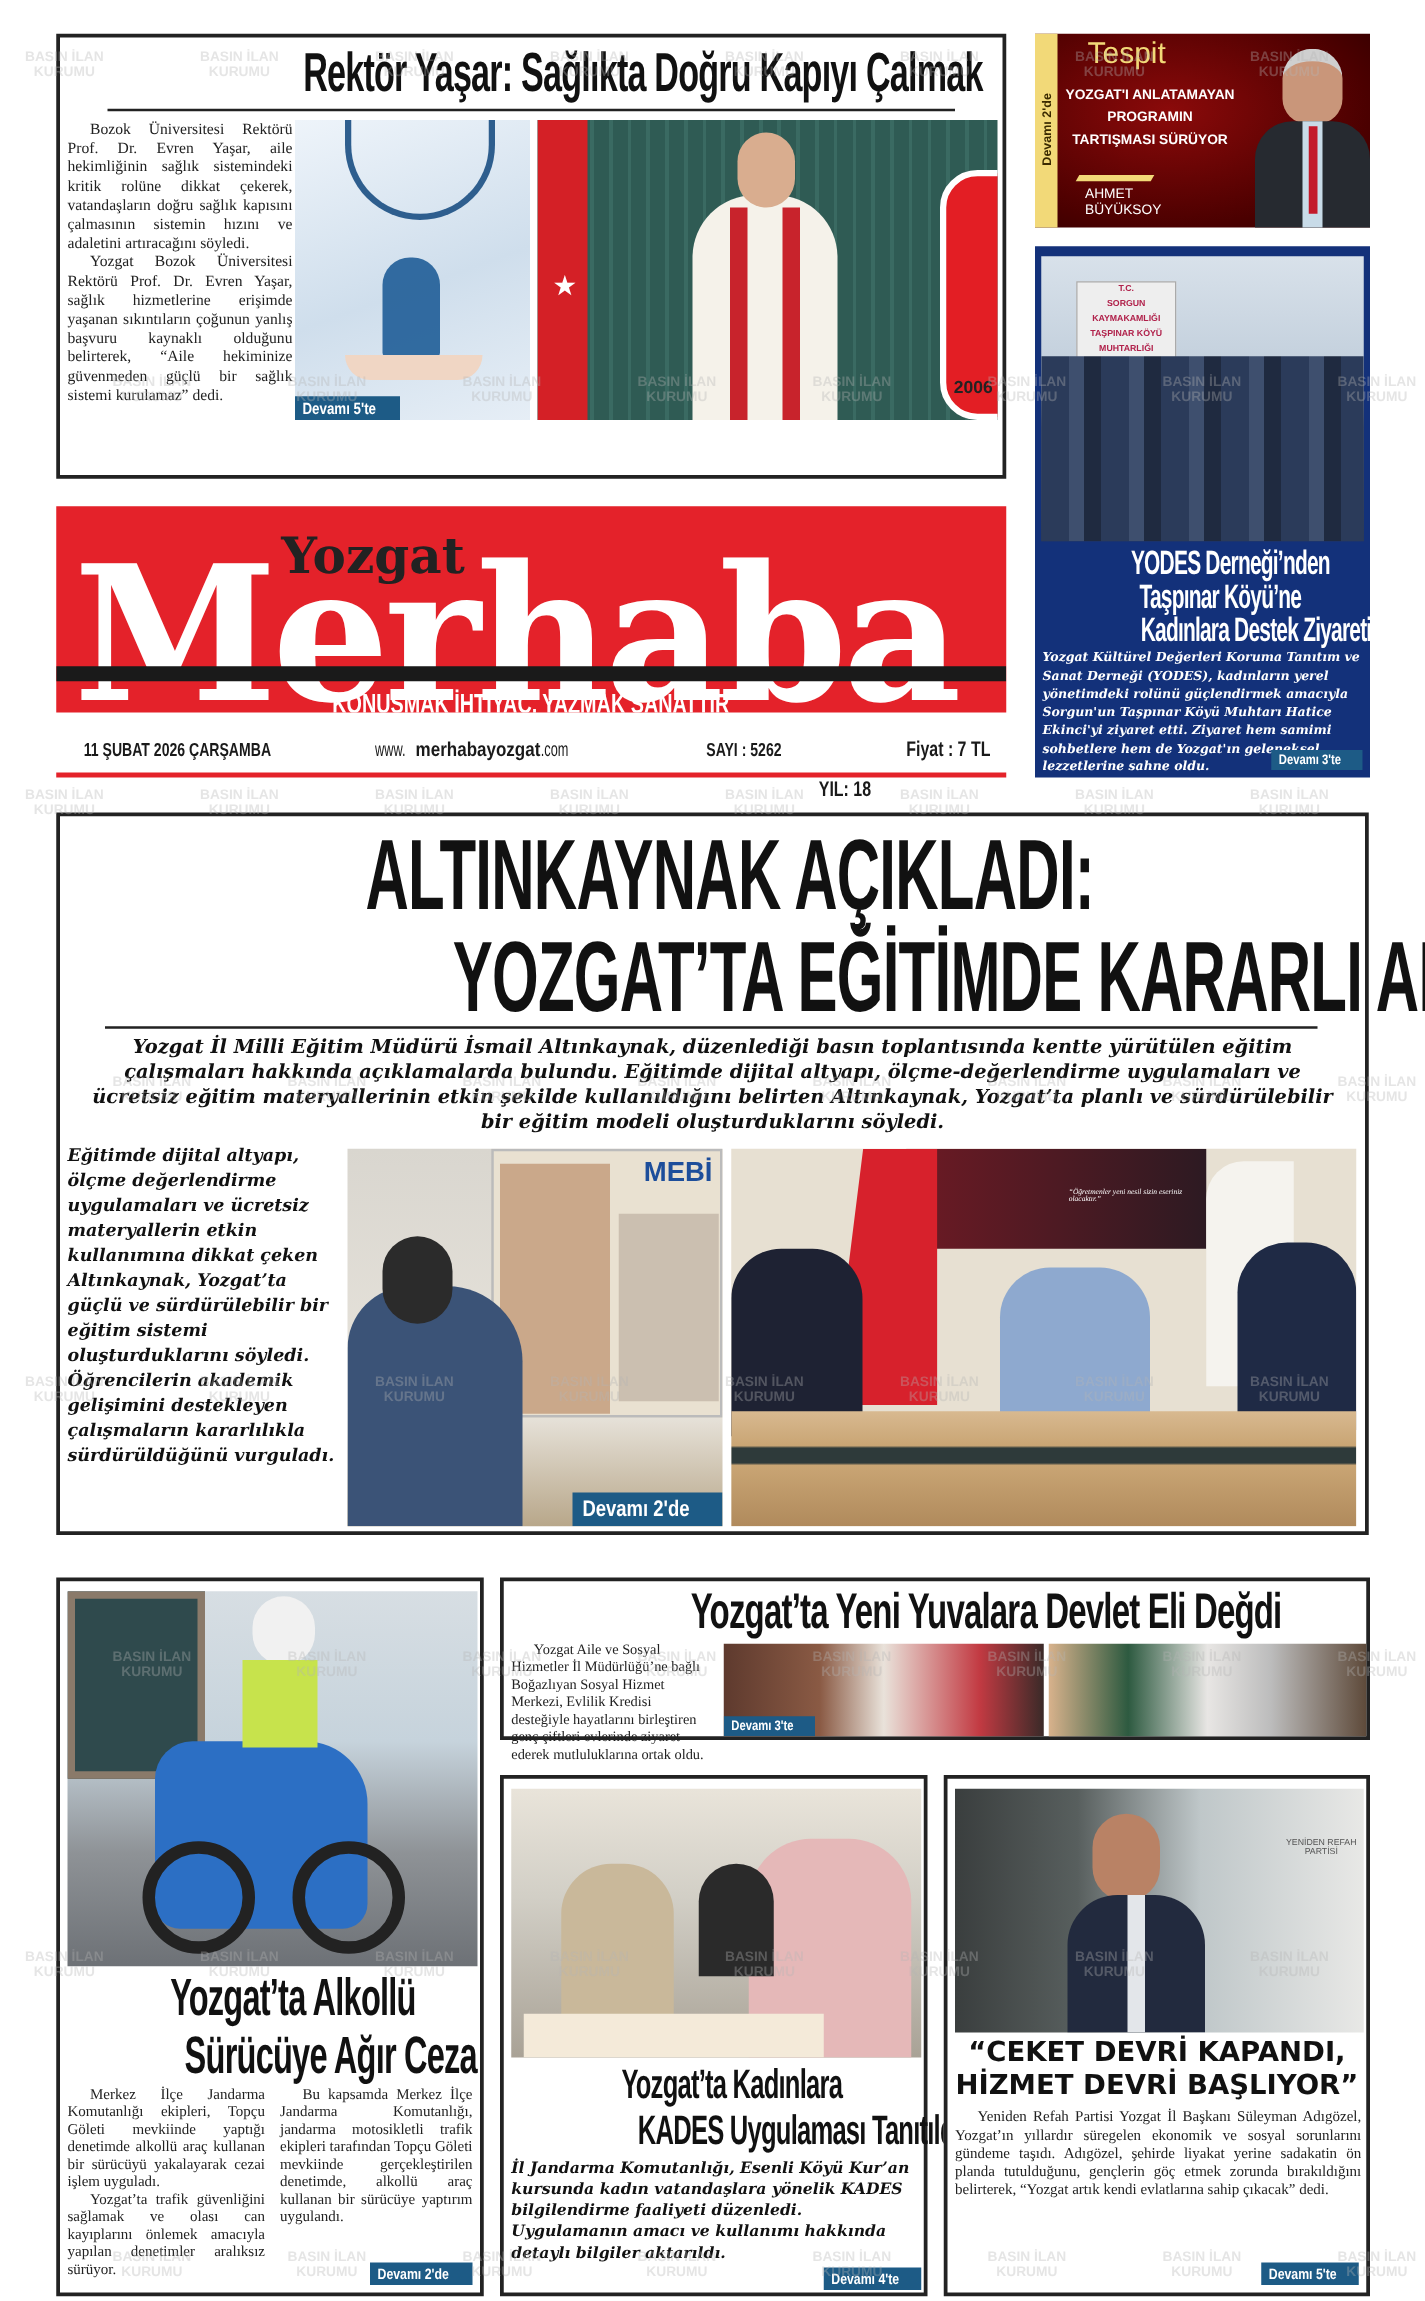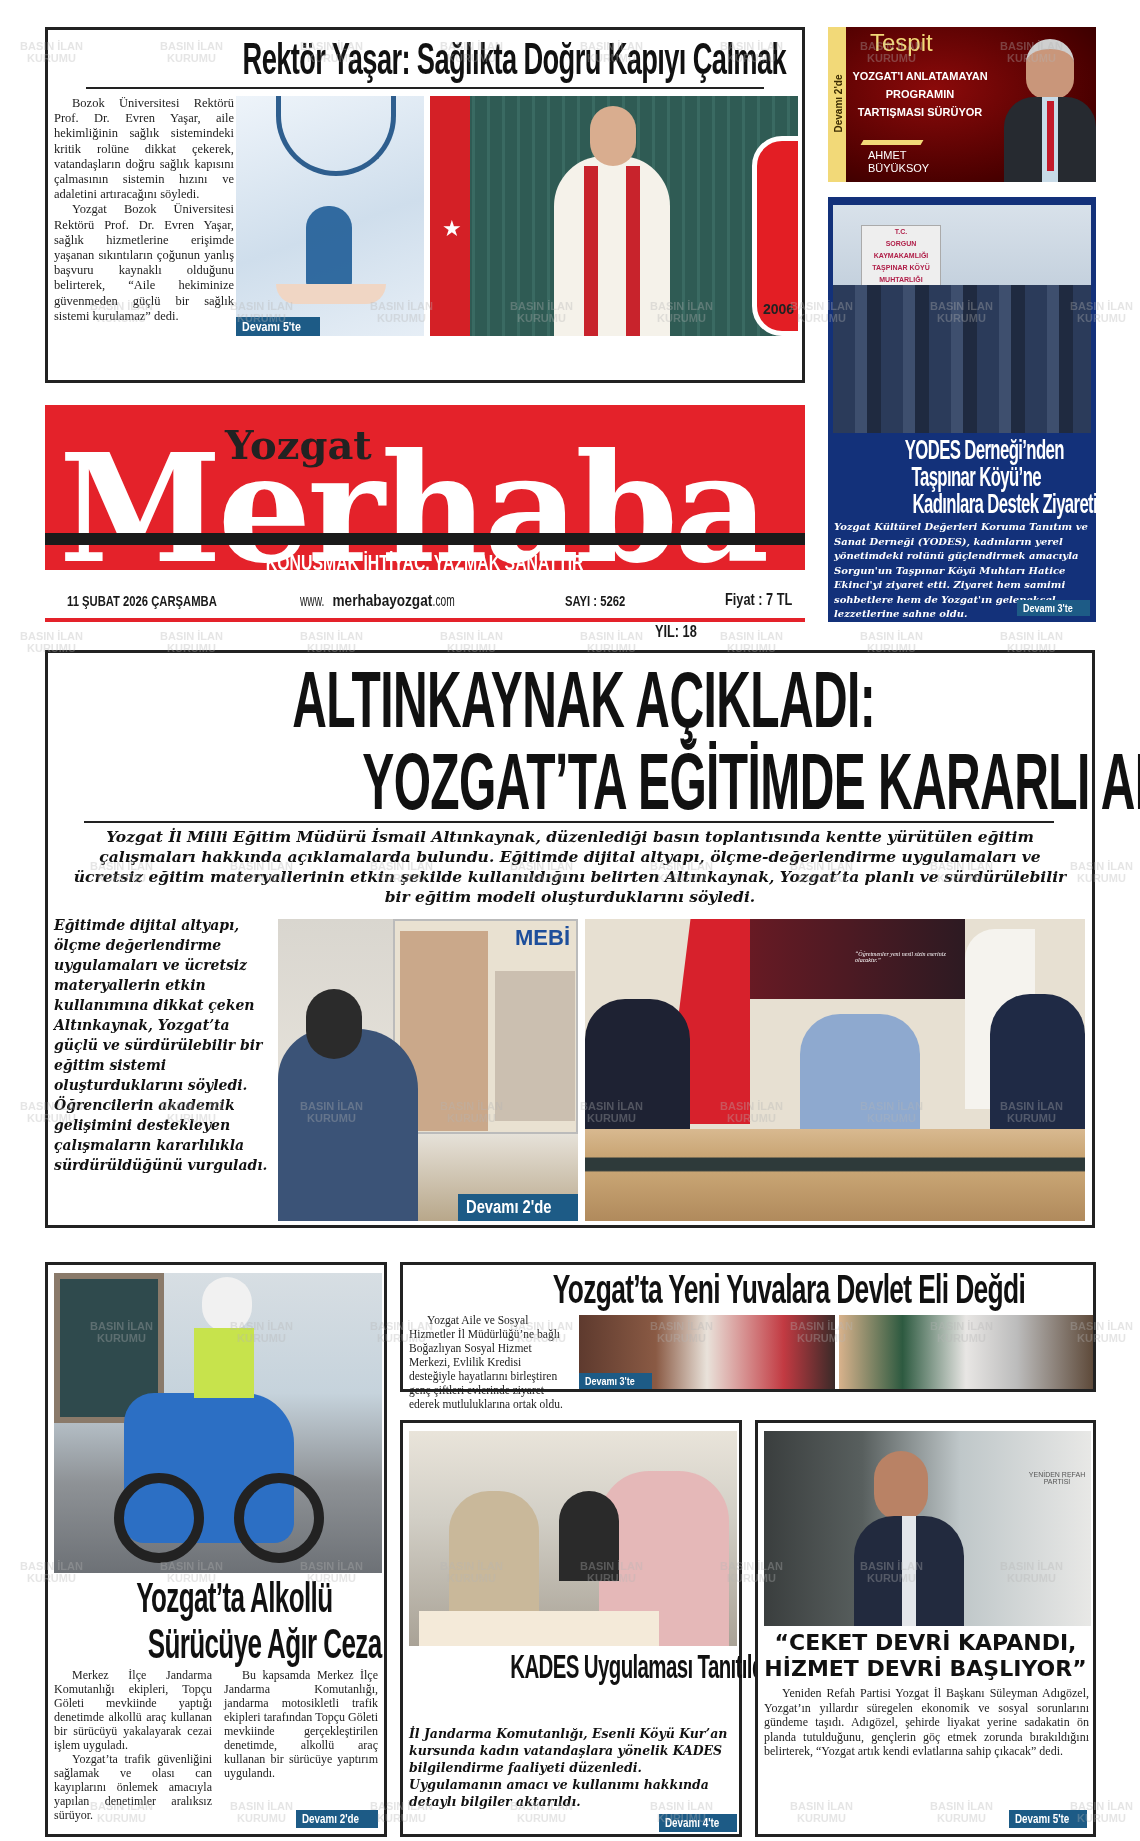--- a/index.html
+++ b/index.html
@@ -463,20 +463,21 @@
 </section>
 
 <section class="box" style="left:400px; top:1420px; width:342px; height:417px;">
   <div class="photo" style="left:6px; top:8px; width:328px; height:215px; background:linear-gradient(180deg,#e9e4da 0%,#d2cfc6 40%,#a9a296 100%);">
     <div class="abs" style="left:40px; top:60px; width:90px; height:130px; background:#c9b89a; border-radius:40px 40px 0 0;"></div>
     <div class="abs" style="left:190px; top:40px; width:130px; height:175px; background:#e5b8b8; border-radius:50px 50px 0 0;"></div>
     <div class="abs" style="left:150px; top:60px; width:60px; height:90px; background:#2a2a2a; border-radius:30px 30px 0 0;"></div>
     <div class="abs" style="left:10px; top:180px; width:240px; height:35px; background:#f4ead9;"></div>
   </div>
   <div class="hl" style="position:absolute; left:0; top:225px; width:336px; font-size:33px; line-height:37px;">
+    <div><span>Yozgat’ta Kadınlara</span></div>
     <div><span>KADES Uygulaması Tanıtıldı</span></div>
   </div>
   <div class="ital-bold" style="position:absolute; left:6px; top:302px; width:328px; font-size:12.5px; line-height:17px;">İl Jandarma Komutanlığı, Esenli Köyü Kur’an kursunda kadın vatandaşlara yönelik KADES bilgilendirme faaliyeti düzenledi. Uygulamanın amacı ve kullanımı hakkında detaylı bilgiler aktarıldı.</div>
   <div class="devami" style="right:2px; bottom:2px; font-size:12px;"><span>Devamı 4'te</span></div>
 </section>
 
 <section class="box" style="left:755px; top:1420px; width:341px; height:417px;">
   <div class="photo" style="left:6px; top:8px; width:327px; height:195px; background:linear-gradient(90deg,#3a3e3e 0%,#585f5e 30%,#bfc7c9 60%,#e8e8e6 100%);">
     <div class="abs" style="right:4px; top:40px; width:60px; font-family:'Liberation Sans',sans-serif; font-size:7px; color:#555; text-align:center;">YENİDEN REFAH PARTİSİ</div>
     <div class="abs" style="left:110px; top:20px; width:54px; height:70px; background:#b98265; border-radius:27px;"></div>

